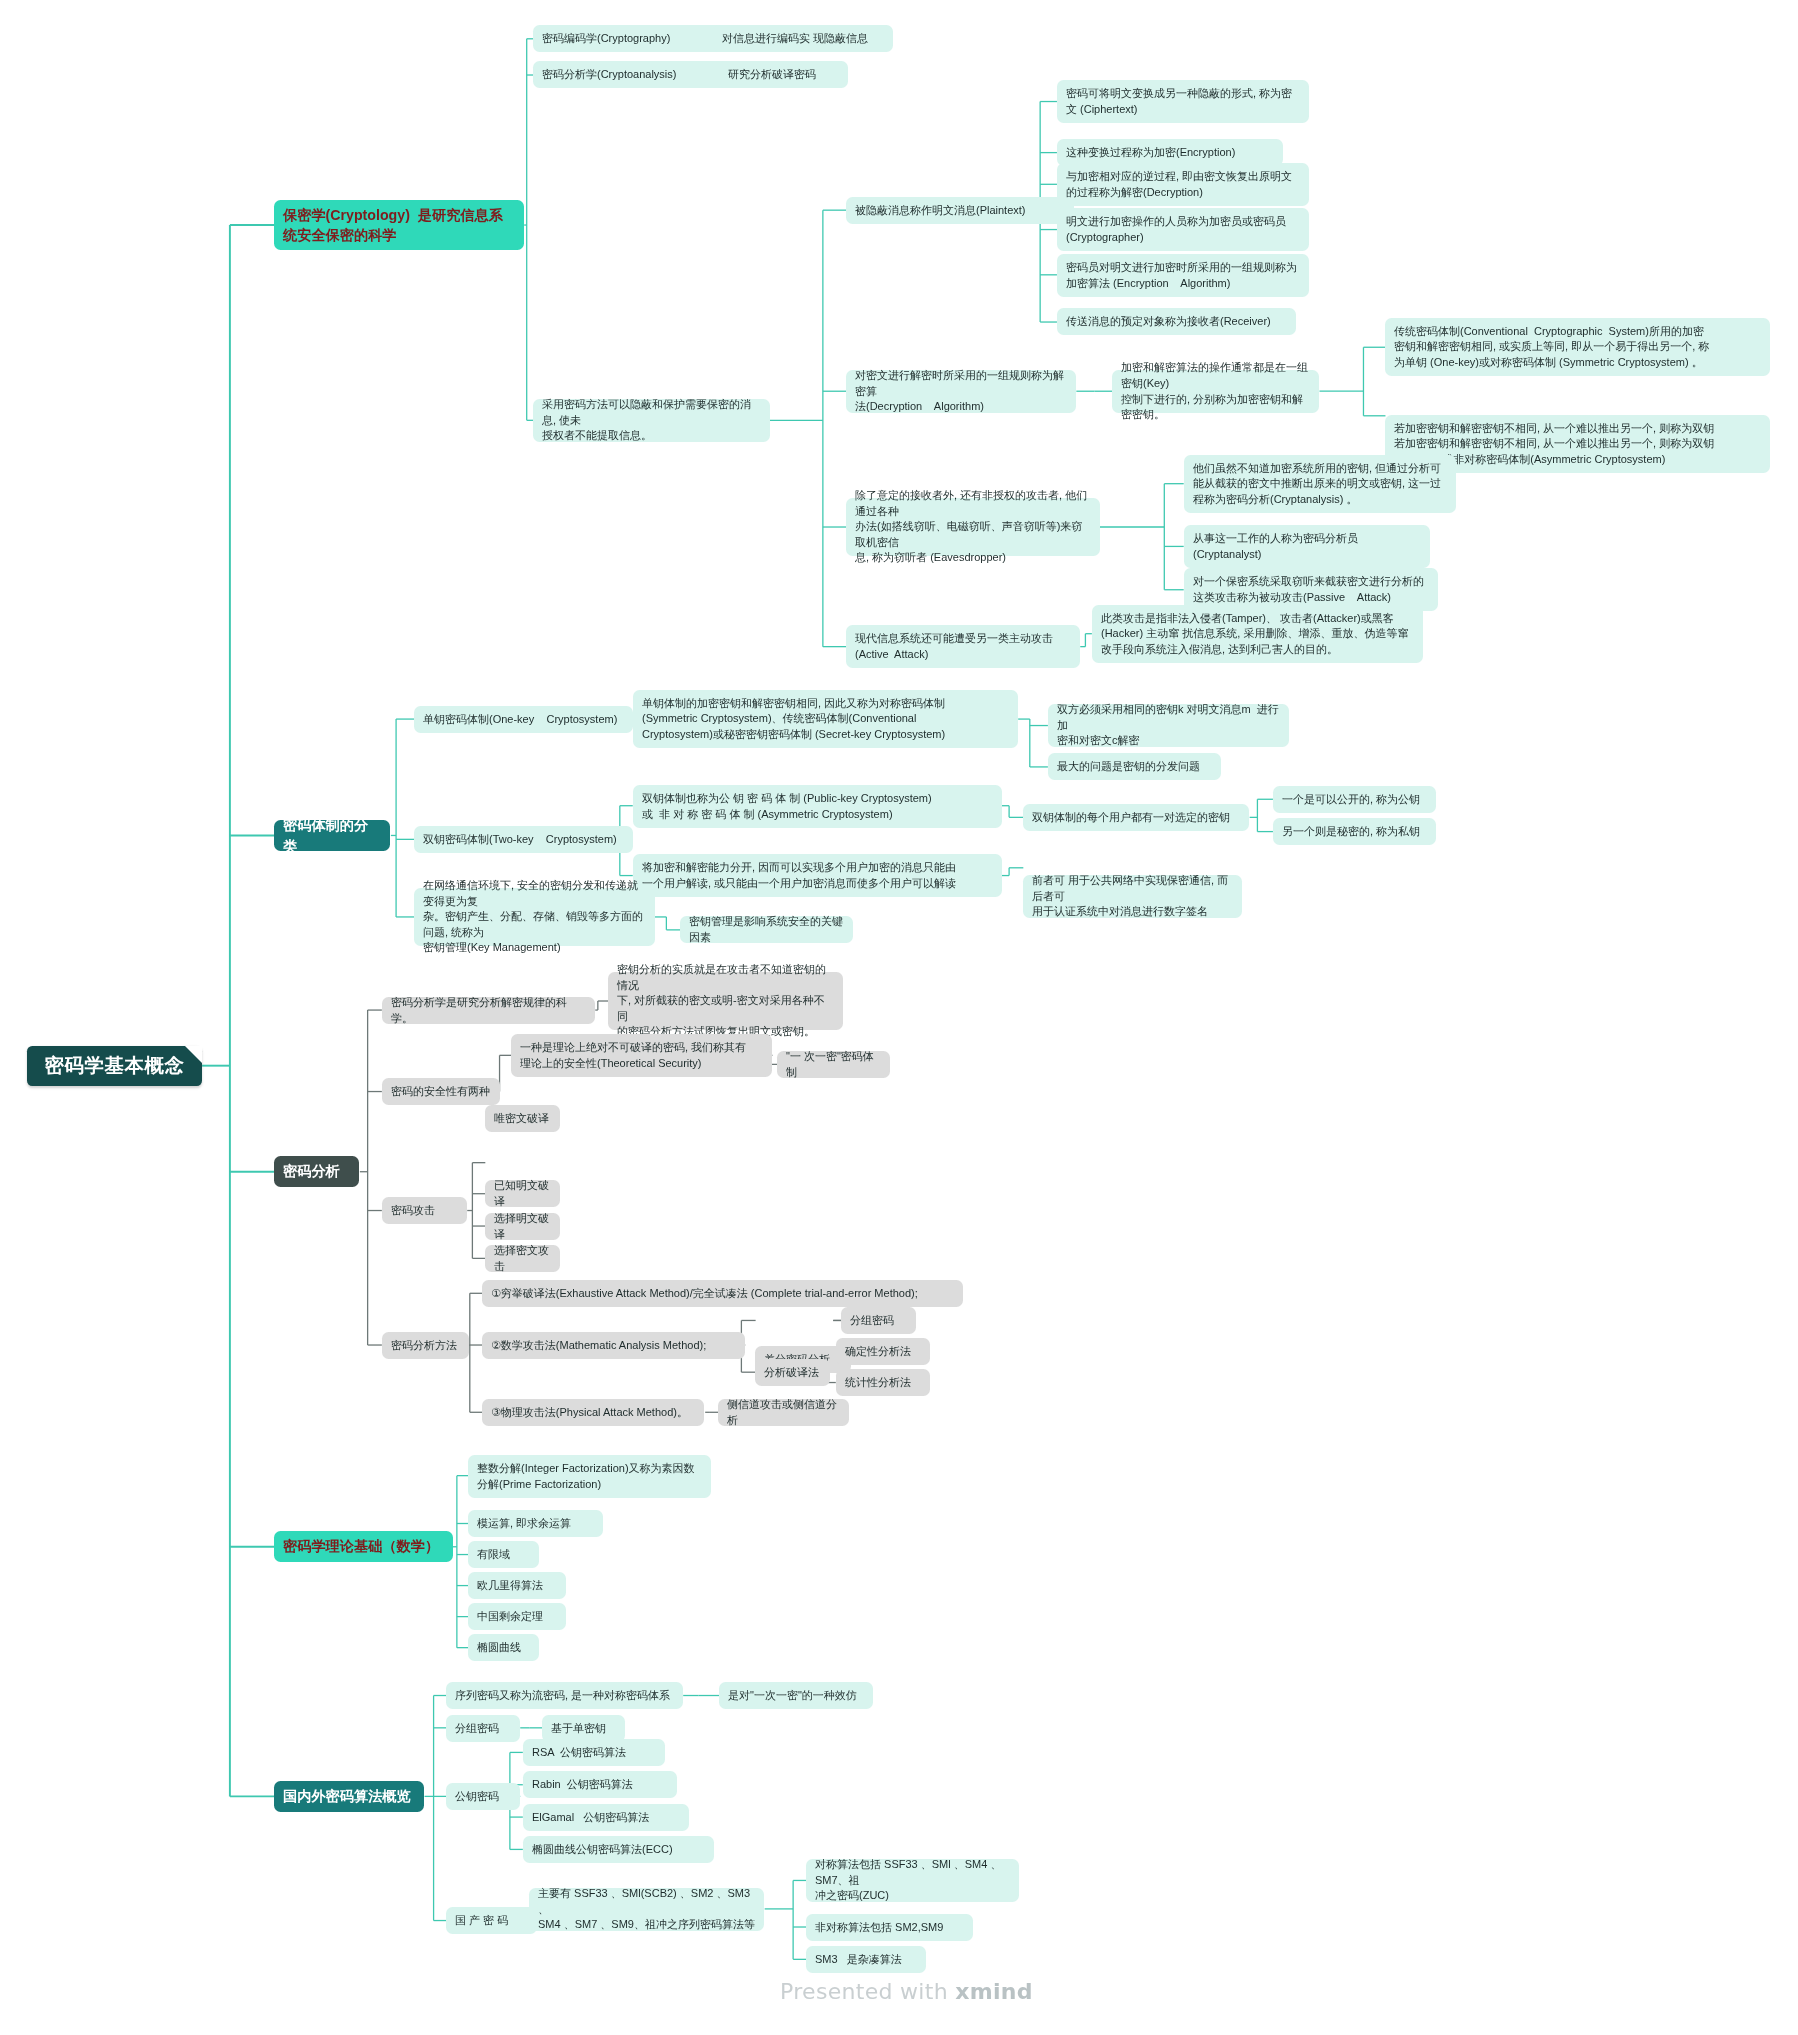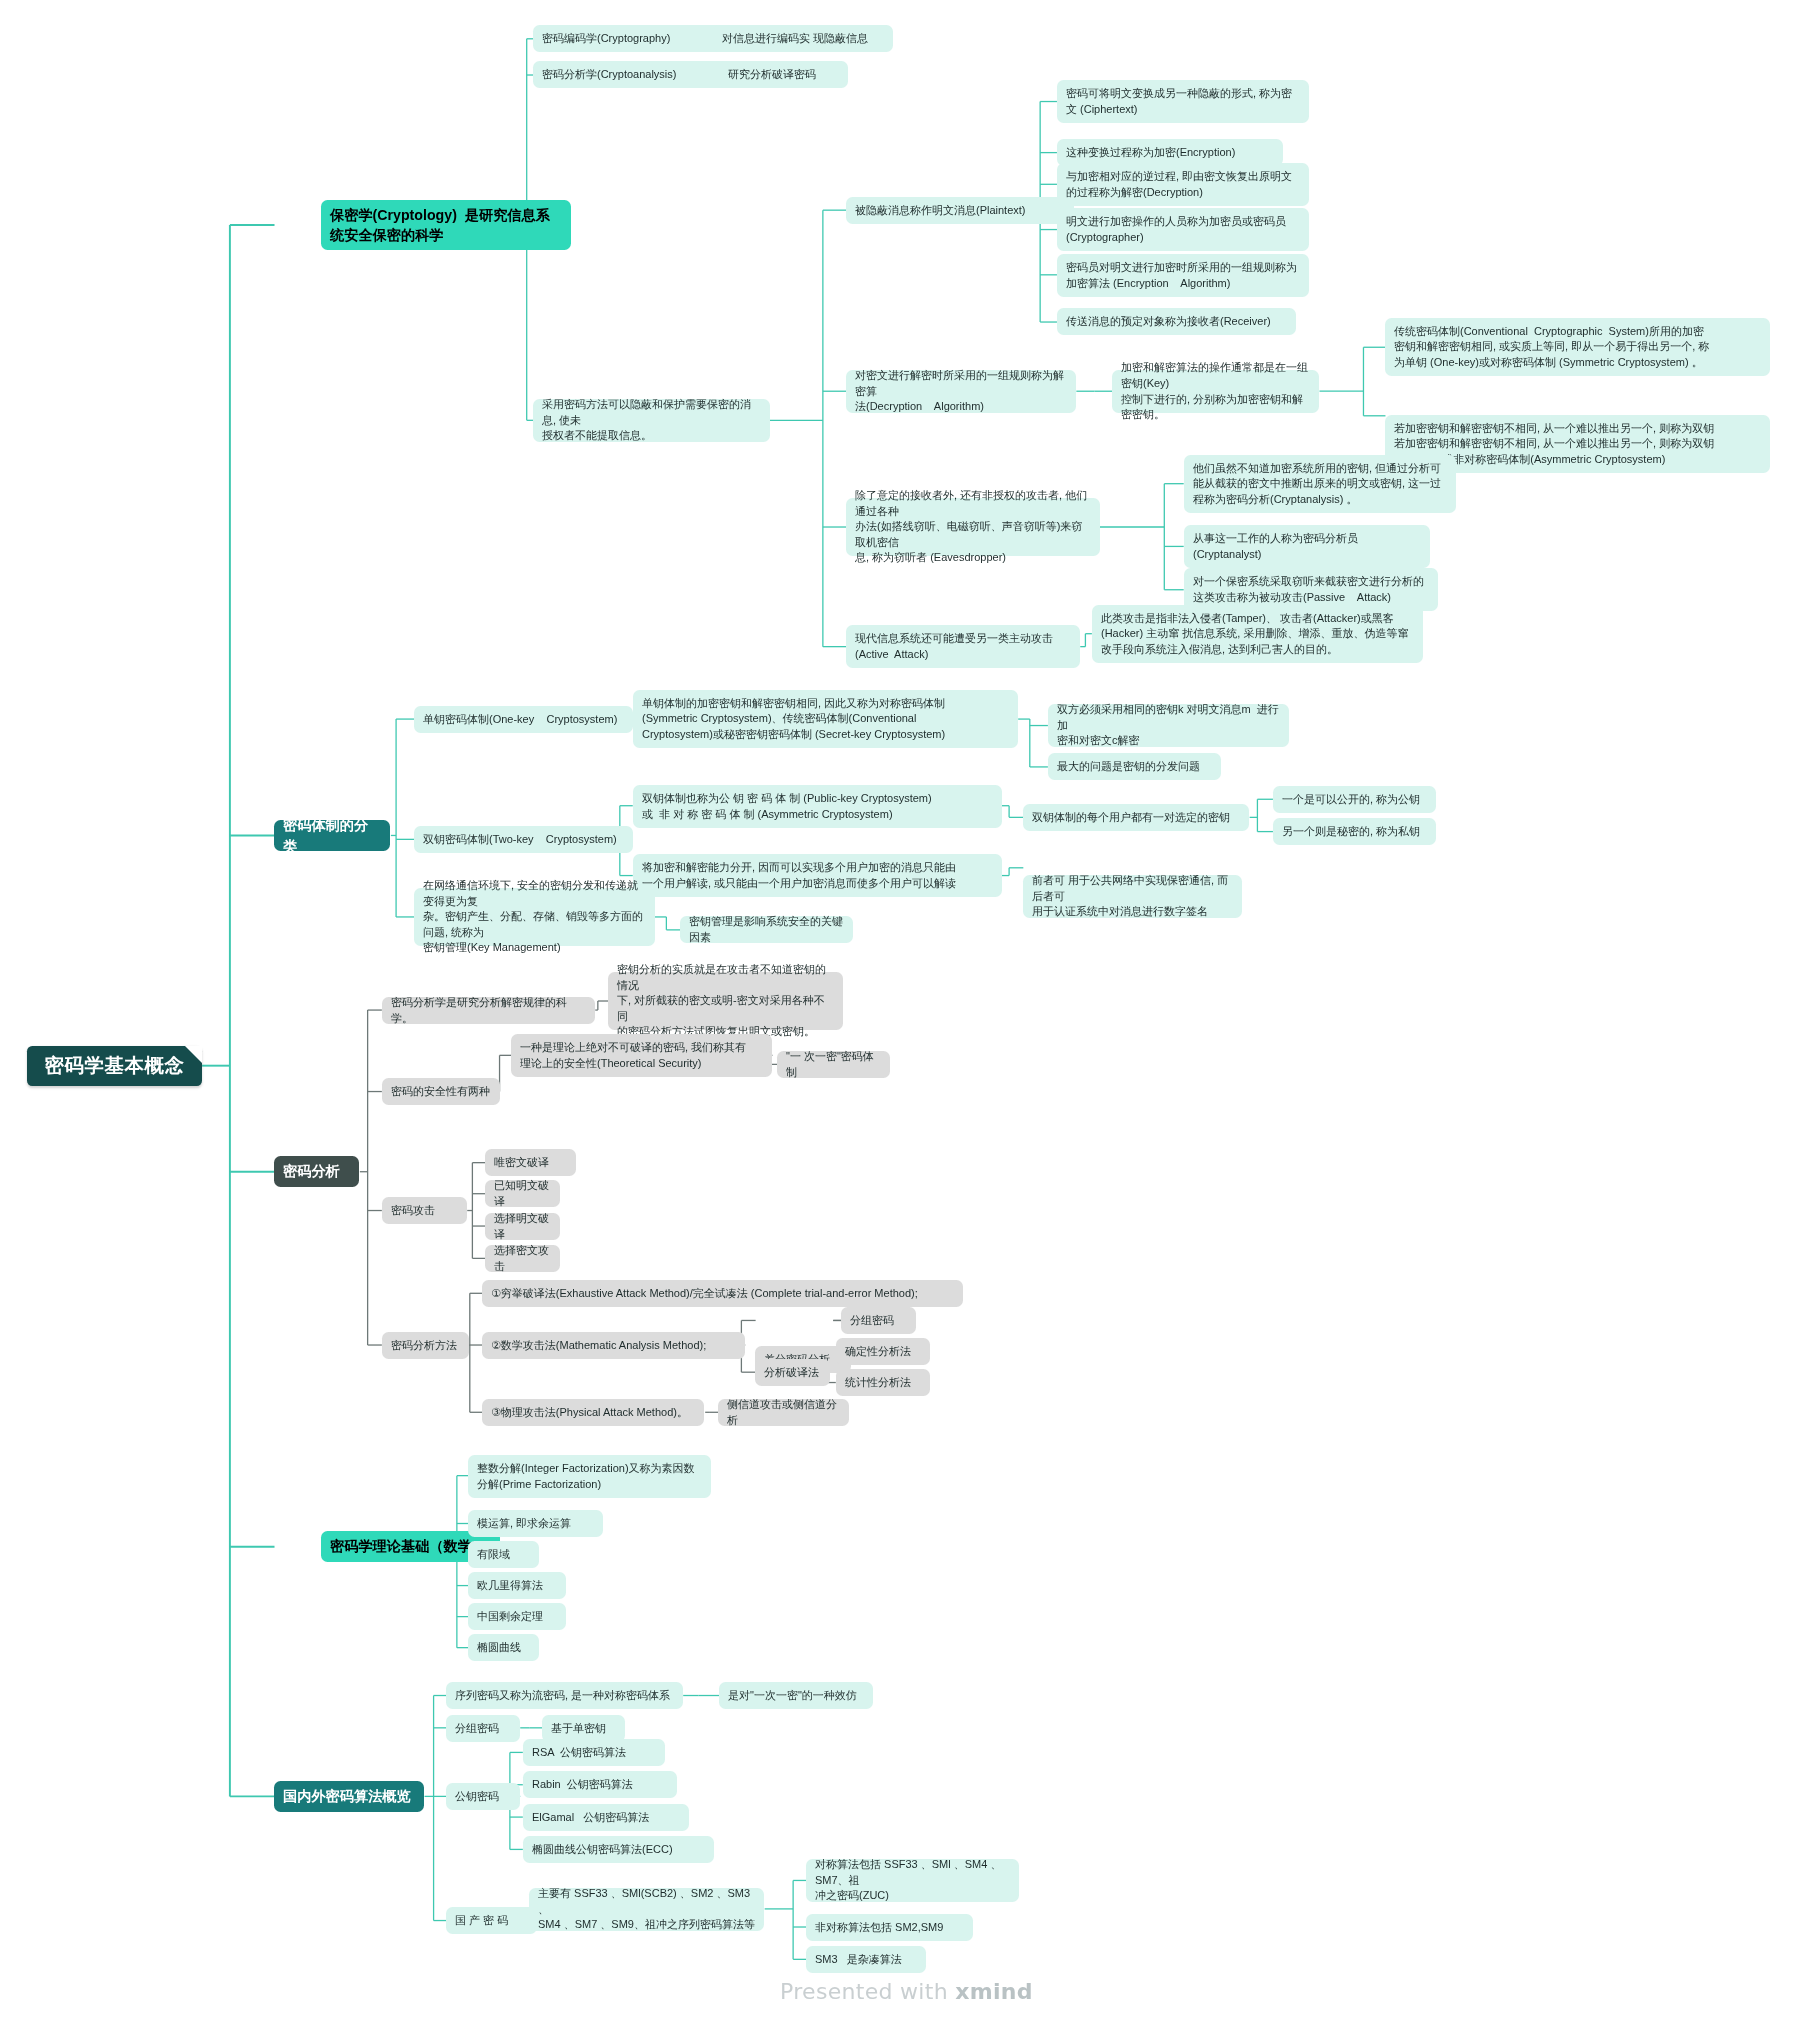--- a/index.html
+++ b/index.html
@@ -39,25 +39,24 @@
   .node.root::after{
     content:"";
     position:absolute;
     right:0; top:0;
     border-style: solid;
     border-width: 0 17px 17px 0;
     border-color: transparent #ffffff transparent transparent;
   }
   .node.main-teal {
     background: #2fd9b9;
-    color: #000000;
+    color: #7f1d1d;
     font-weight: bold;
     font-size: 14.2px;
     border-radius: 6.5px;
-    margin-left: 47px;
   }
   .node.main-dark {
     background: #187a7a;
     color: #ffffff;
     font-weight: bold;
     font-size: 14.2px;
     border-radius: 6.5px;
   }
   .node.main-gray {
     background: #3f4e4c;
@@ -304,21 +303,21 @@
     <div class="node main-gray" style="left: 274px; width: 85px; height: 31px; top: 1156px;">密码分析</div>
     <div class="node gray" style="left: 382px; width: 213px; height: 27px; top: 997px;">密码分析学是研究分析解密规律的科学。</div>
     <div class="node gray" style="left: 608px; width: 235px; height: 58px; top: 972px;">密钥分析的实质就是在攻击者不知道密钥的情况
 下, 对所截获的密文或明-密文对采用各种不同
 的密码分析方法试图恢复出明文或密钥。</div>
     <div class="node gray" style="left: 382px; width: 118px; height: 27px; top: 1078px;">密码的安全性有两种</div>
     <div class="node gray" style="left: 511px; width: 261px; height: 43px; top: 1034px;">一种是理论上绝对不可破译的密码, 我们称其有
 理论上的安全性(Theoretical Security)</div>
     <div class="node gray" style="left: 777px; width: 113px; height: 27px; top: 1051px;">"一 次一密"密码体制</div>
     <div class="node gray" style="left: 382px; width: 85px; height: 27px; top: 1197px;">密码攻击</div>
-    <div class="node gray" style="left: 485px; width: 91px; height: 27px; top: 1149px;">唯密文破译</div>
+    <div class="node gray" style="left: 485px; width: 75px; height: 27px; top: 1105px;">唯密文破译</div>
     <div class="node gray" style="left: 485px; width: 75px; height: 27px; top: 1180px;">已知明文破译</div>
     <div class="node gray" style="left: 485px; width: 75px; height: 27px; top: 1213px;">选择明文破译</div>
     <div class="node gray" style="left: 485px; width: 75px; height: 27px; top: 1245px;">选择密文攻击</div>
     <div class="node gray" style="left: 382px; width: 87px; height: 27px; top: 1332px;">密码分析方法</div>
     <div class="node gray" style="left: 482px; width: 481px; height: 27px; top: 1280px;">①穷举破译法(Exhaustive Attack Method)/完全试凑法 (Complete trial-and-error Method);</div>
     <div class="node gray" style="left: 482px; width: 263px; height: 27px; top: 1332px;">②数学攻击法(Mathematic Analysis Method);</div>
     <div class="node gray" style="left: 755px; width: 96px; height: 27px; top: 1307px; margin-top: 39px;">差分密码分析</div>
     <div class="node gray" style="left: 841px; width: 75px; height: 27px; top: 1307px;">分组密码</div>
     <div class="node gray" style="left: 755px; width: 75px; height: 27px; top: 1359px;">分析破译法</div>
     <div class="node gray" style="left: 836px; width: 94px; height: 27px; top: 1338px;">确定性分析法</div>

